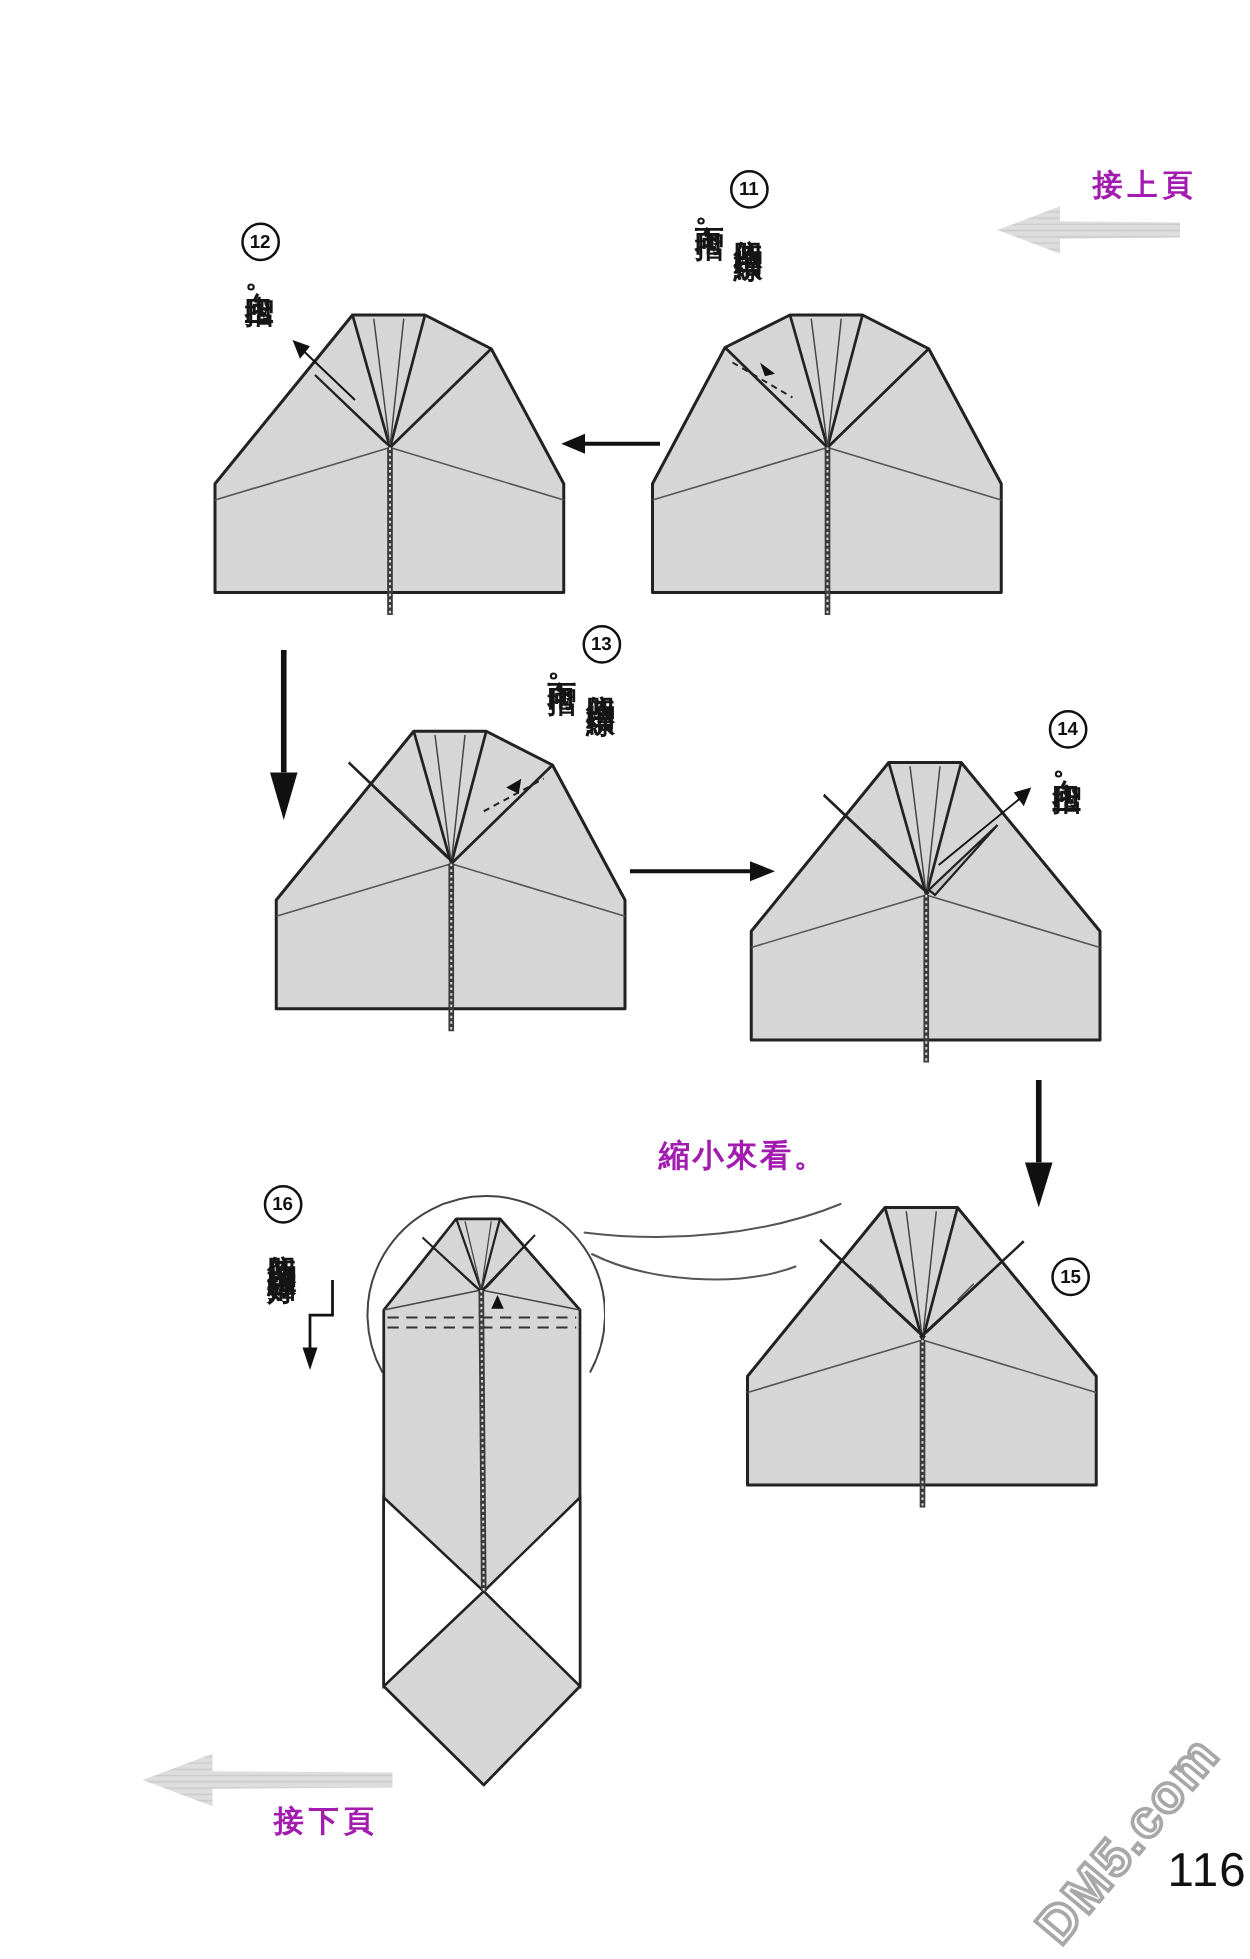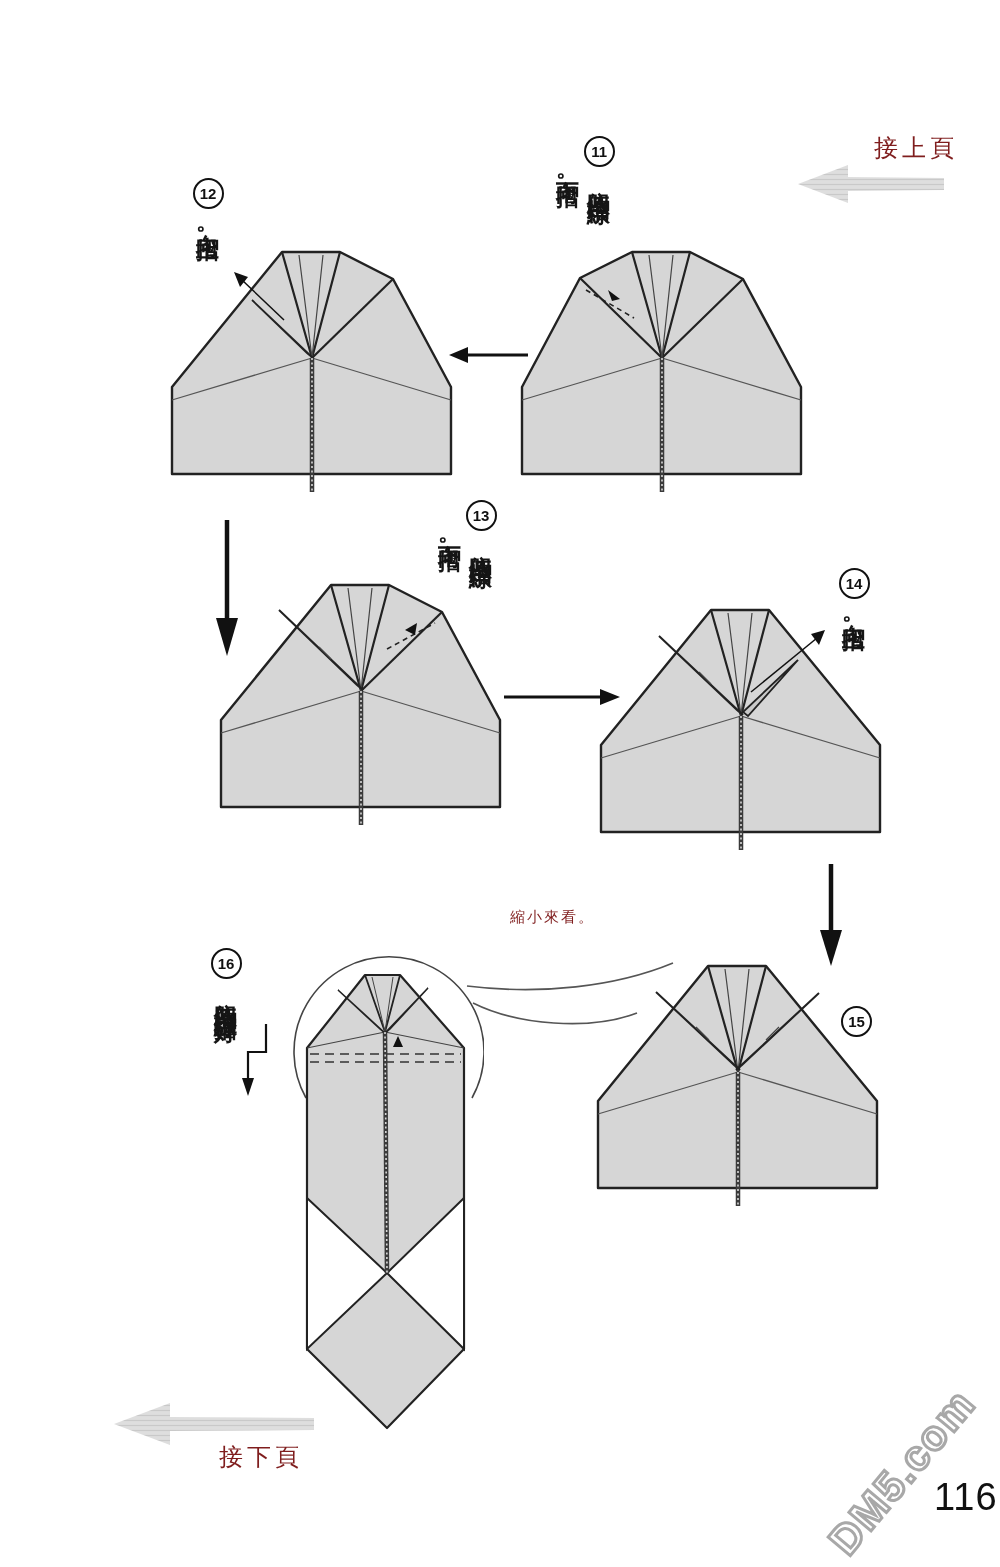--- a/index.html
+++ b/index.html
@@ -7,21 +7,21 @@
         font-family:"Liberation Sans",sans-serif;color:#111;}
   .abs{position:absolute;}
   
   .vlabel{writing-mode:vertical-rl;text-orientation:upright;
           font-size:23px;font-weight:700;letter-spacing:3px;line-height:1.35;color:#151515;}
   .vlabel .vline{display:block;}
   .badge{display:inline-block;width:27px;height:27px;border:2.5px solid #111;border-radius:50%;
          background:#fff;color:#111;text-align:center;line-height:27px;font-size:15px;
          font-weight:700;letter-spacing:0;margin-bottom:6px;
          writing-mode:horizontal-tb;text-orientation:mixed;}
-  .hlabel{font-size:24px;font-weight:400;letter-spacing:4px;color:#7f1d1d;}
+  .hlabel{font-size:24px;font-weight:700;letter-spacing:4px;color:#a21caf;}
   .pagenum{font-size:38px;font-weight:400;letter-spacing:1px;color:#111;}
   .watermark{transform:rotate(-50deg);transform-origin:center;
              font-size:42px;font-weight:800;letter-spacing:2px;color:#ffffff;
              -webkit-text-stroke:3px #a8a8a8;white-space:nowrap;}
   svg{display:block;}
 </style>
 </head>
 <body>
 
 <div id="page">
@@ -141,21 +141,21 @@
     <path d="M112,2 L142,108 M170,2 L142,108" stroke="#222" stroke-width="2.2" fill="none"></path>
     <path d="M129,5 L142,108 M153,5 L142,108" stroke="#444" stroke-width="1.2" fill="none"></path>
     <polygon points="60,28 138,101 144,106" fill="#cccccc" stroke="#222" stroke-width="2"></polygon>
     <polygon points="223,29 146,101 140,106" fill="#cccccc" stroke="#222" stroke-width="2"></polygon>
     <line x1="100" y1="63" x2="113" y2="76" stroke="#444" stroke-width="1.2"></line>
     <line x1="183" y1="63" x2="170" y2="76" stroke="#444" stroke-width="1.2"></line>
     <line x1="142" y1="108" x2="142" y2="242" stroke="#3a3a3a" stroke-width="4.5"></line>
     <line x1="142" y1="108" x2="142" y2="242" stroke="#d9d9d9" stroke-width="1.6" stroke-dasharray="2 2.5"></line>
   </svg>
 
-  <div class="abs hlabel" style="left:510px;top:908px;letter-spacing:2px;font-size:15px;">縮小來看。</div>
+  <div class="abs hlabel" style="left:527px;top:908px;letter-spacing:2px;font-size:25px;">縮小來看。</div>
   <svg class="abs" style="left:455px;top:945px;" width="230" height="115">
     <path d="M218,18 C160,42 85,50 12,41" stroke="#555" stroke-width="1.6" fill="none"></path>
     <path d="M182,68 C135,86 62,80 18,58" stroke="#555" stroke-width="1.6" fill="none"></path>
   </svg>
 
   <div class="abs vlabel" style="left:210px;top:948px;height:260px;">
     <span class="vline"><span class="badge">16</span><span>依凹凸摺線摺好。</span></span>
   </div>
 
   <svg class="abs" style="left:236px;top:1022px;" width="45" height="85">

